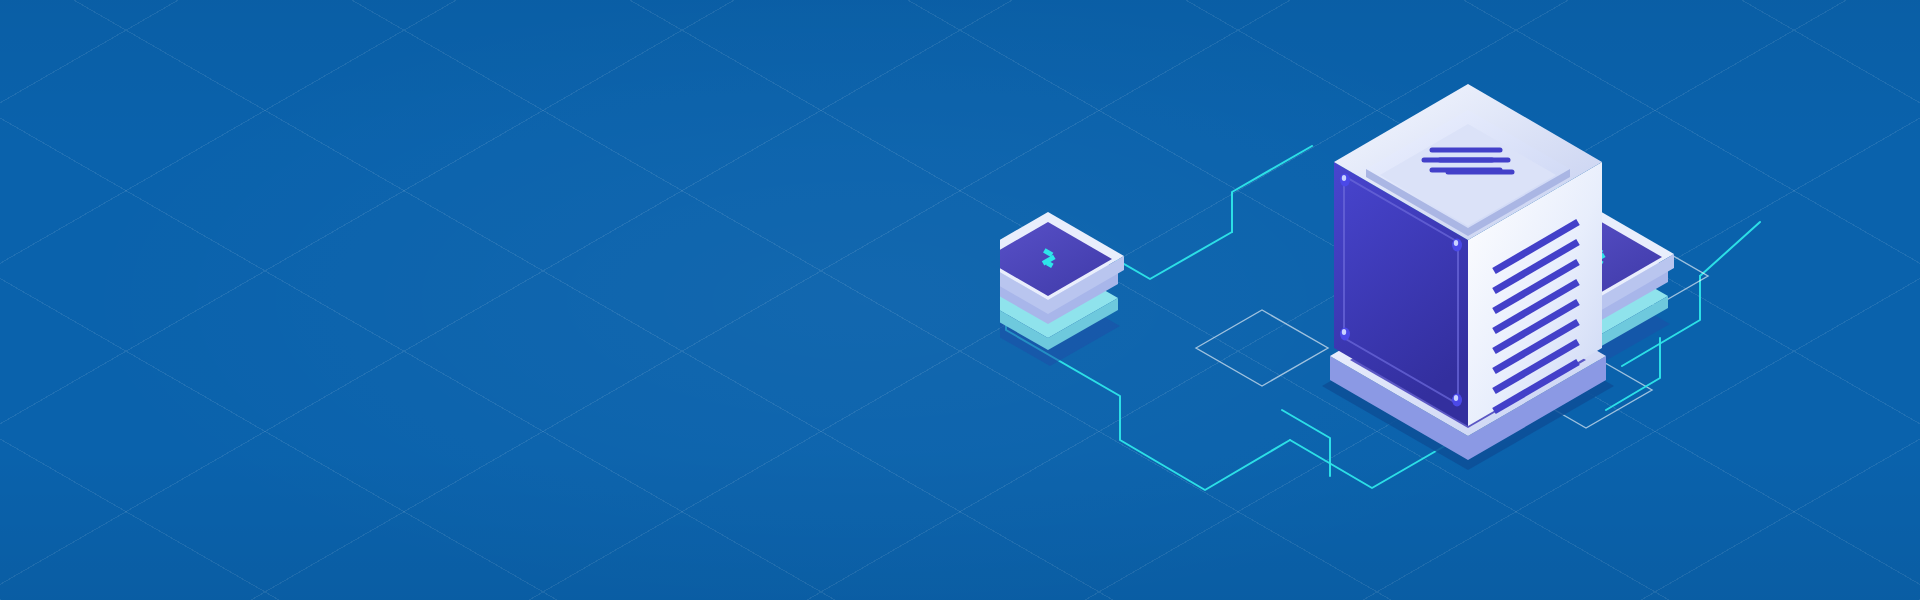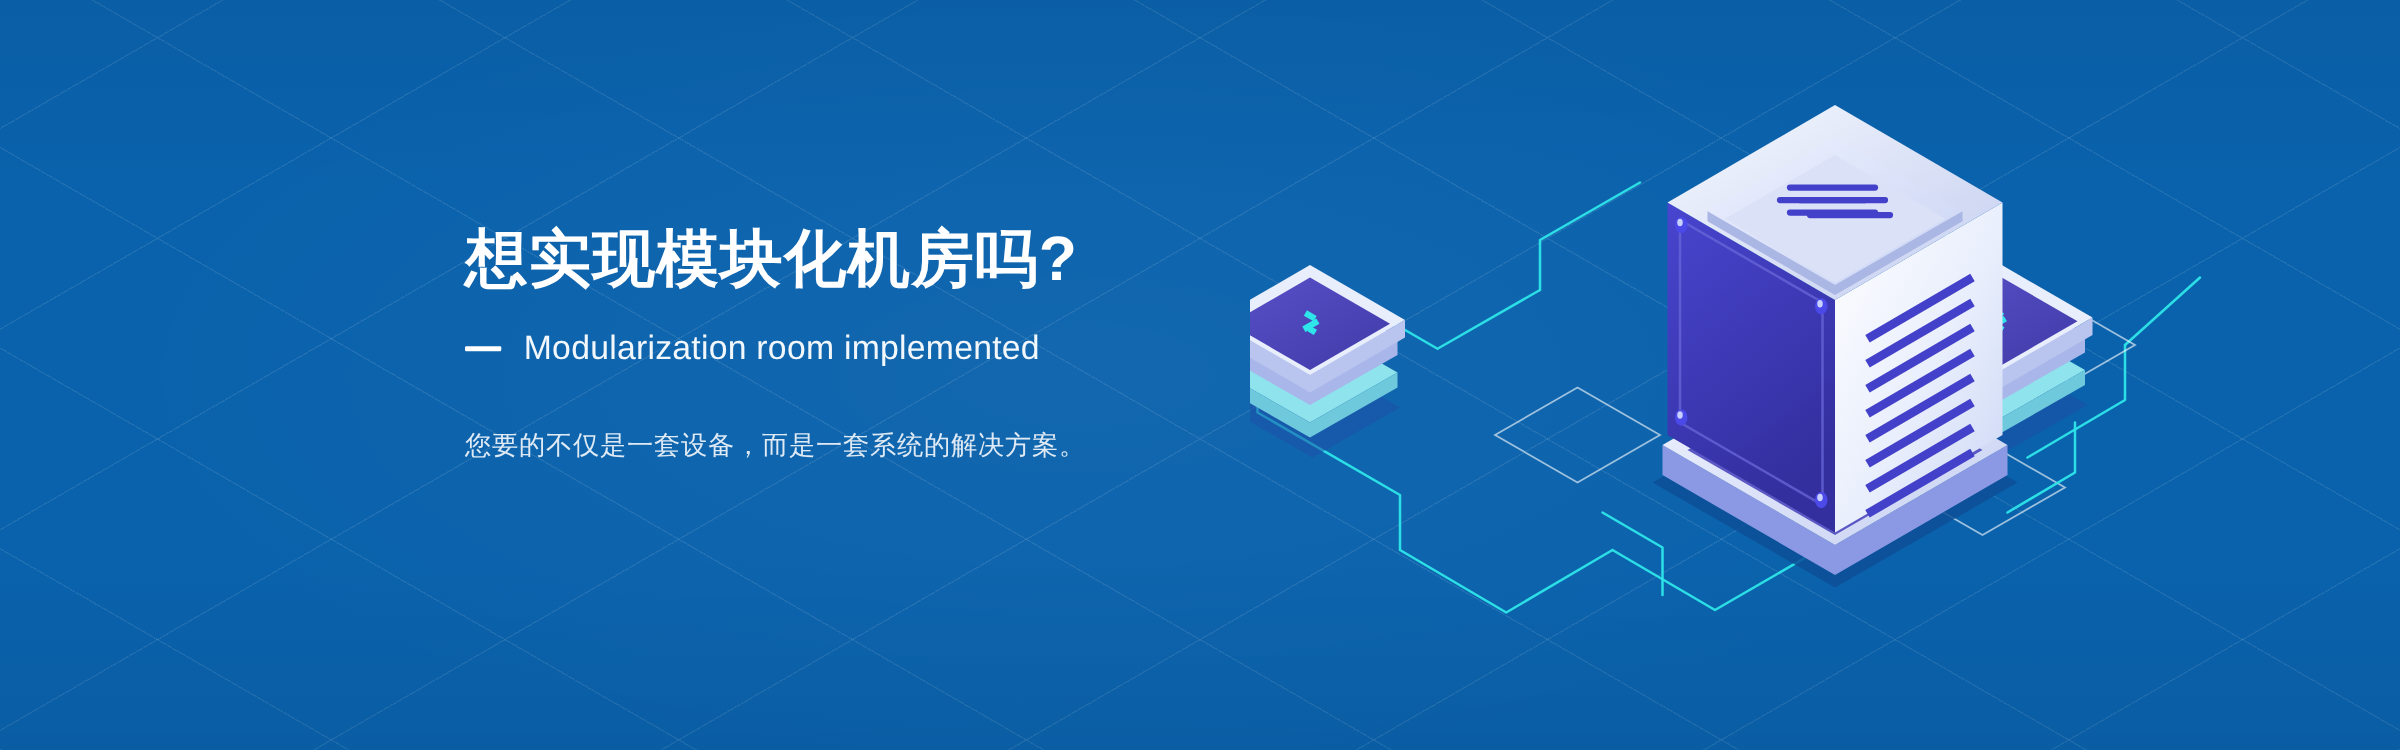--- a/index.html
+++ b/index.html
@@ -226,24 +226,14 @@
         </g>
       </g>
 
       <g fill="none" stroke="#2ee6ea" stroke-width="2" stroke-linejoin="round" stroke-linecap="round" opacity="0.95">
         <path d="M 282 330 L 330 358 L 330 396"></path>
         <path d="M 606 330 L 660 298 L 660 258"></path>
       </g>
     </svg>
   </div>
 
-  <div id="text-block">
-    <h1 id="headline">想实现模块化机房吗?</h1>
-
-    <div id="subtitle-row">
-      <span id="subtitle-dash"></span>
-      <span id="subtitle">Modularization room implemented</span>
-    </div>
-
-    <p id="description">您要的不仅是一套设备，而是一套系统的解决方案。</p>
-  </div>
 
 </div>
 
 </body></html>

